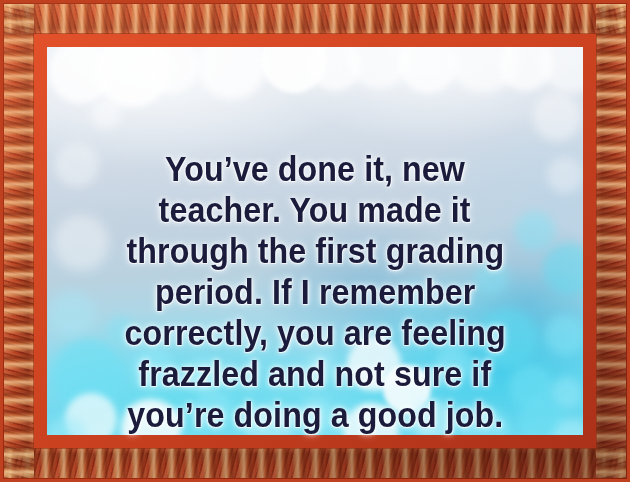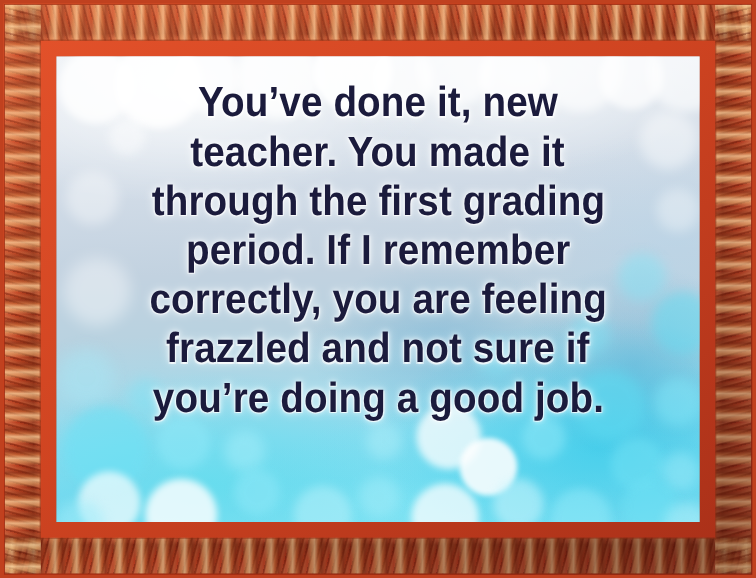--- a/index.html
+++ b/index.html
@@ -212,21 +212,21 @@
   
   .quote {
     position: absolute;
     top: 47px;
     left: 47px;
     width: 536px;
     height: 388px;
     display: flex;
     flex-direction: column;
     align-items: center;
-    justify-content: flex-start;
+    justify-content: flex-end;
     padding-top: 18px;
     box-sizing: border-box;
   }
   .quote-line {
     font-family: "Liberation Sans Narrow", "Liberation Sans", sans-serif;
     font-weight: 700;
     font-size: 35px;
     line-height: 41px;
     letter-spacing: .1px;
     color: #1b1b3c;

